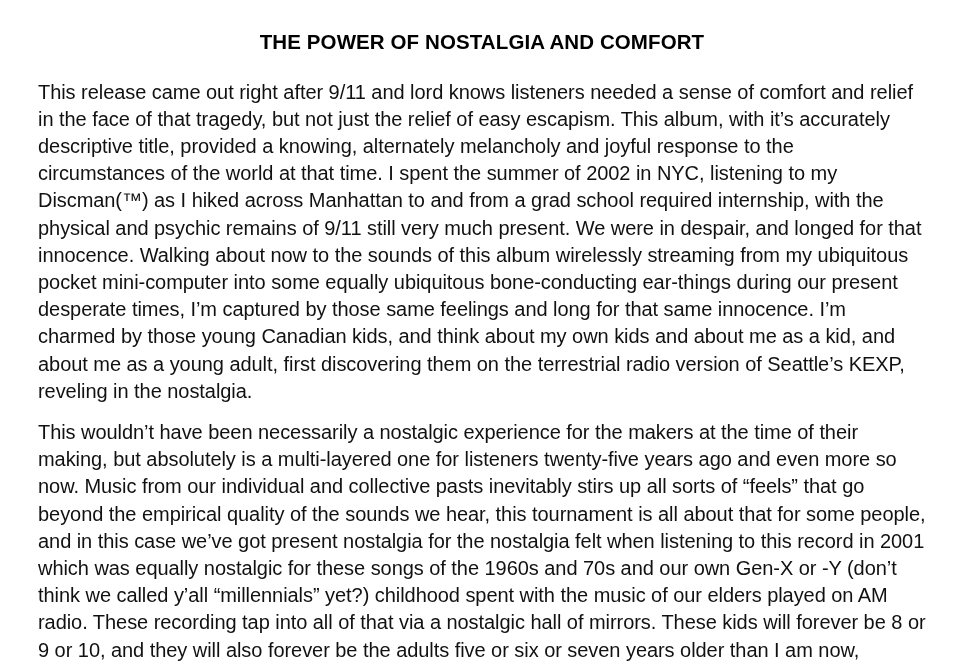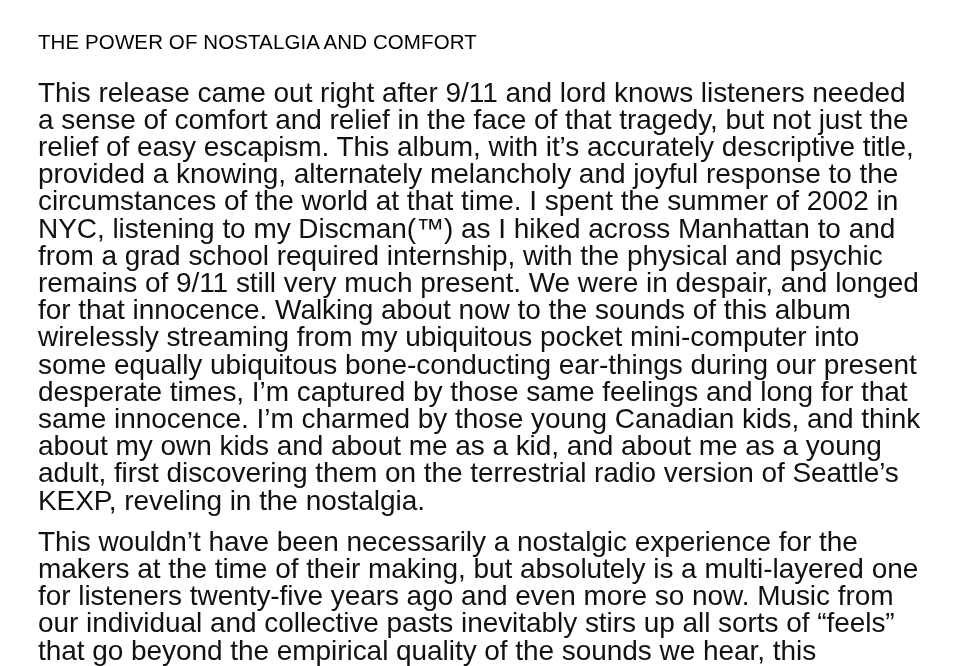--- a/index.html
+++ b/index.html
@@ -18,30 +18,31 @@
   }
   .page {
     box-sizing: border-box;
     width: 960px;
     height: 666px;
     padding: 30px 34px 0 38px;
     background: #ffffff;
   }
   .article-heading {
     font-size: 20.5px;
-    font-weight: normal;
+    font-weight: bold;
     letter-spacing: 0.1px;
     line-height: 1.2;
     margin: 0 0 8px 0;
     color: #000000;
     white-space: nowrap;
+    text-align: center;
   }
   .body-text {
     margin: 0;
-    font-size: 28px;
+    font-size: 20px;
     line-height: 27.2px;
     color: #111111;
     letter-spacing: -0.06px;
     word-spacing: 0.05px;
     text-align: left;
     max-width: 892px;
   }
   .body-text + .body-text {
     margin-top: 14px;
   }

